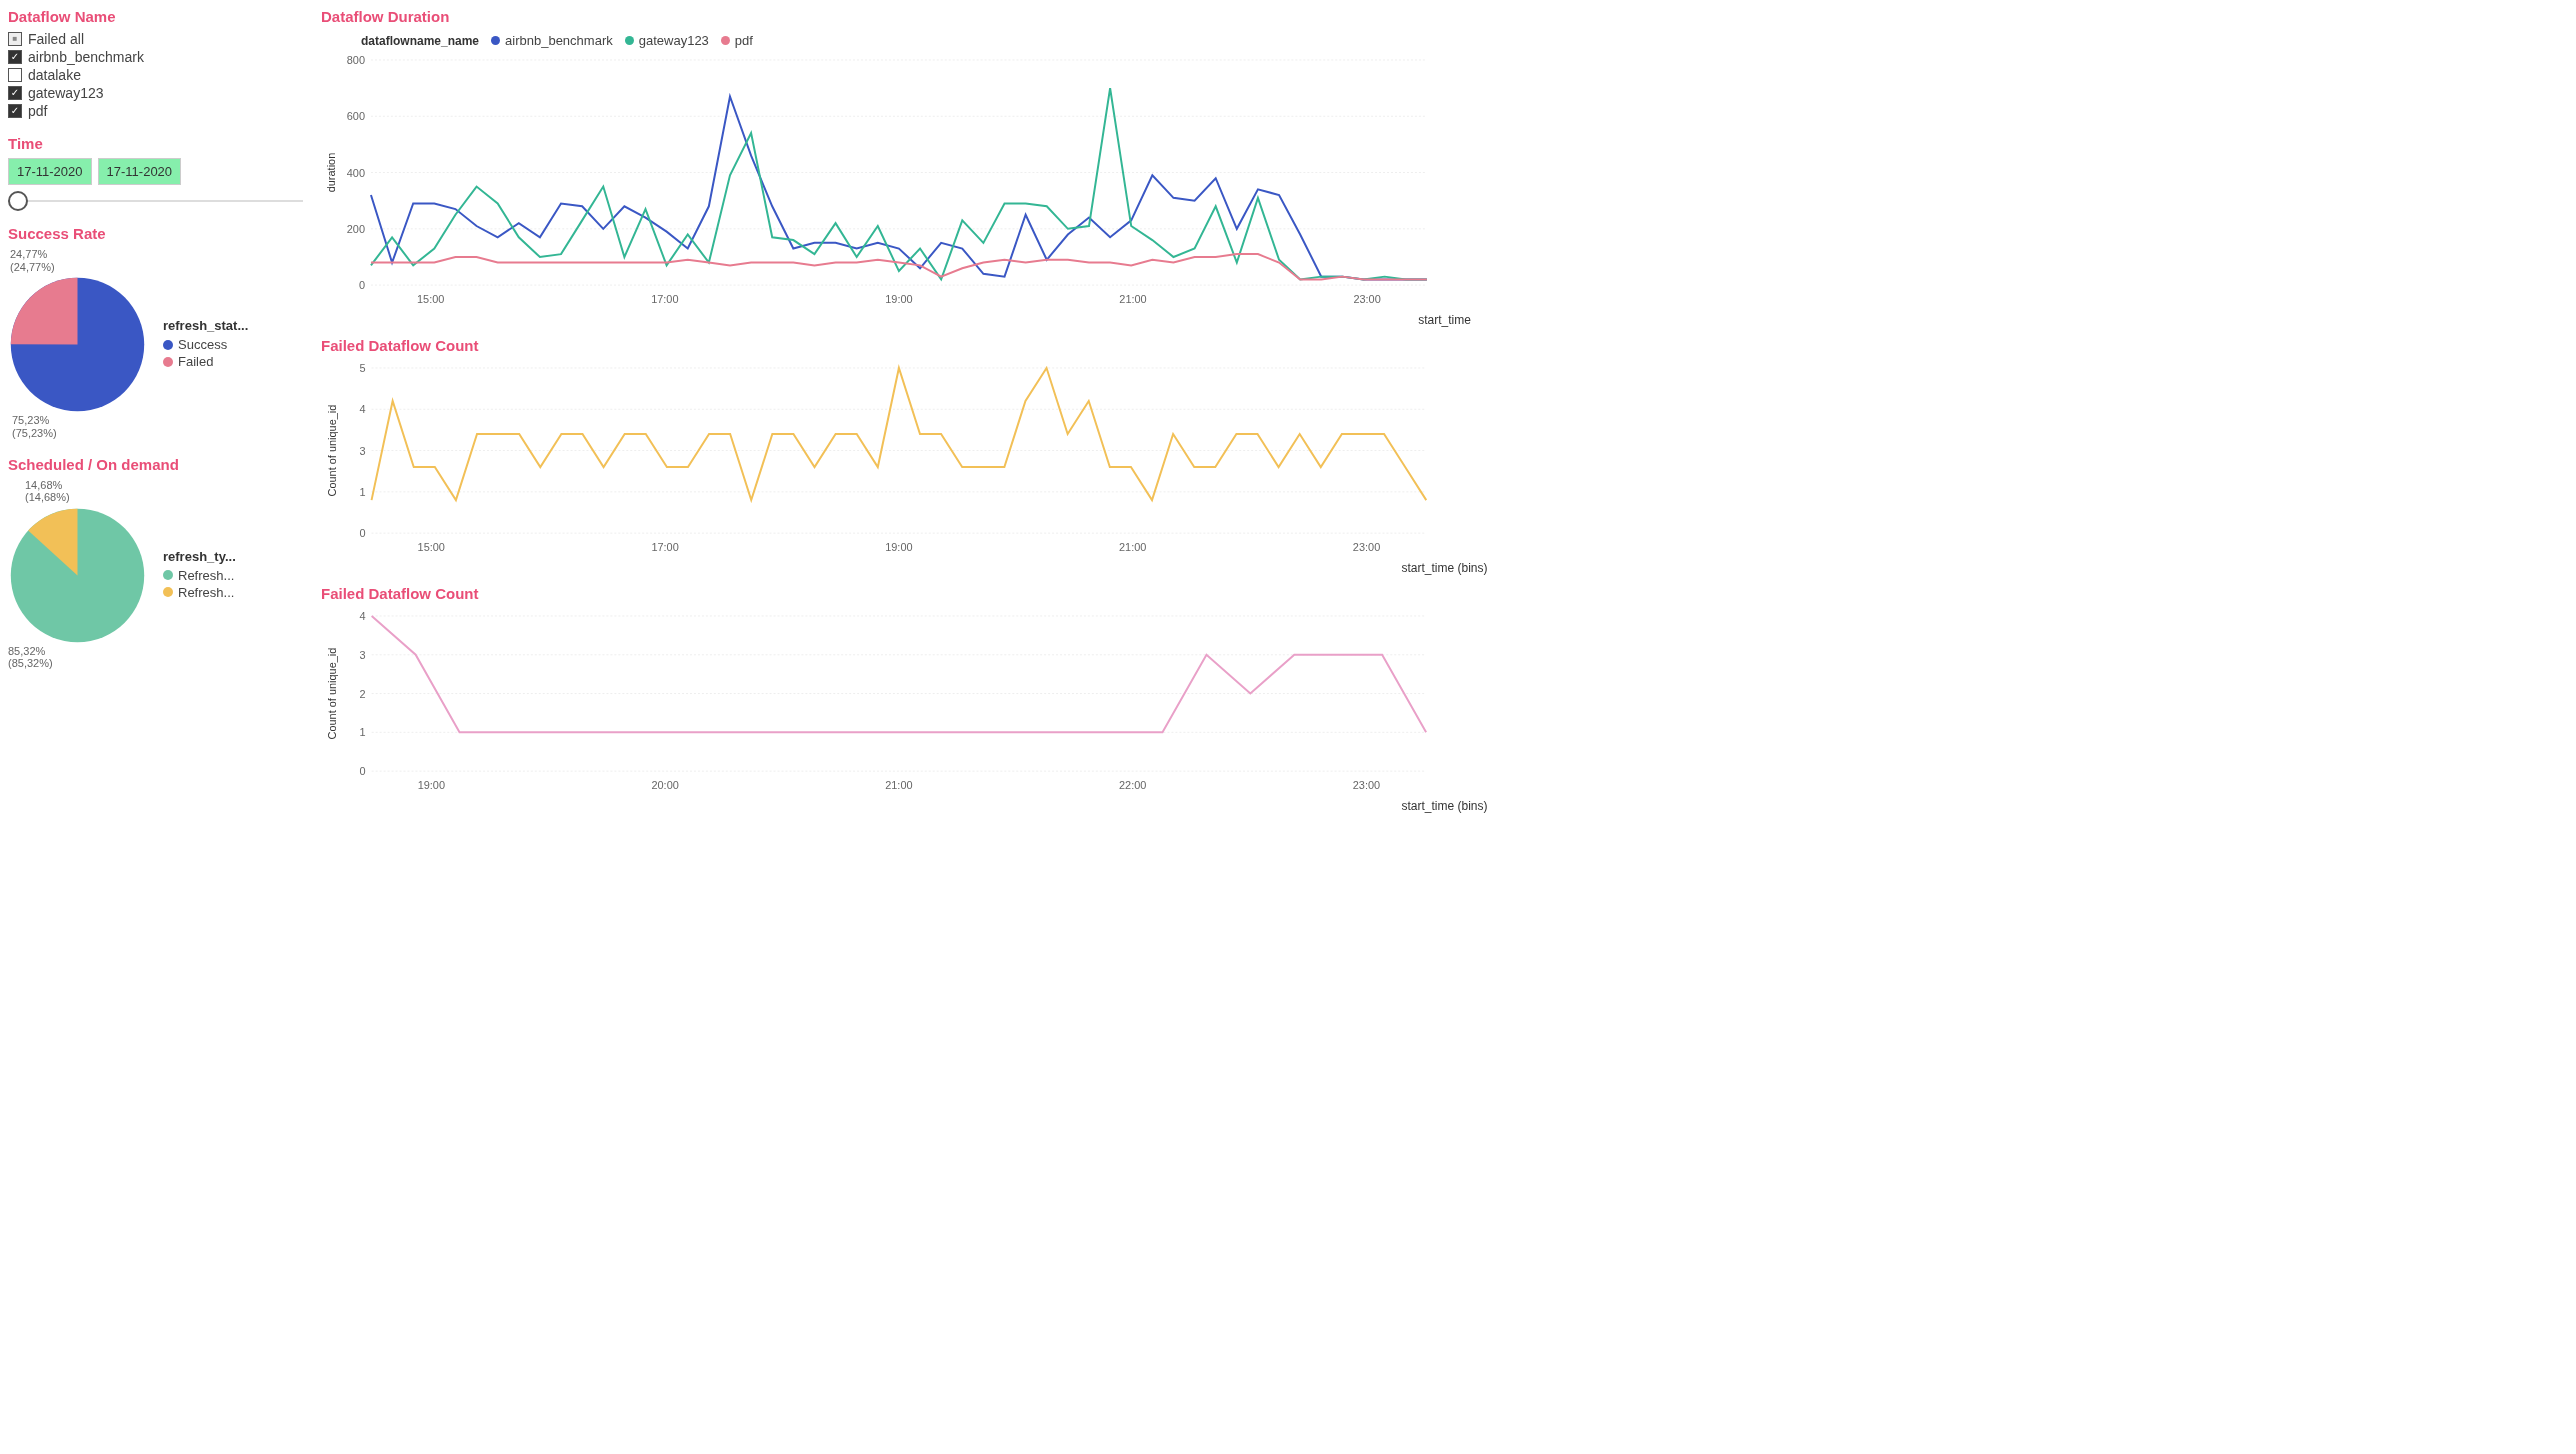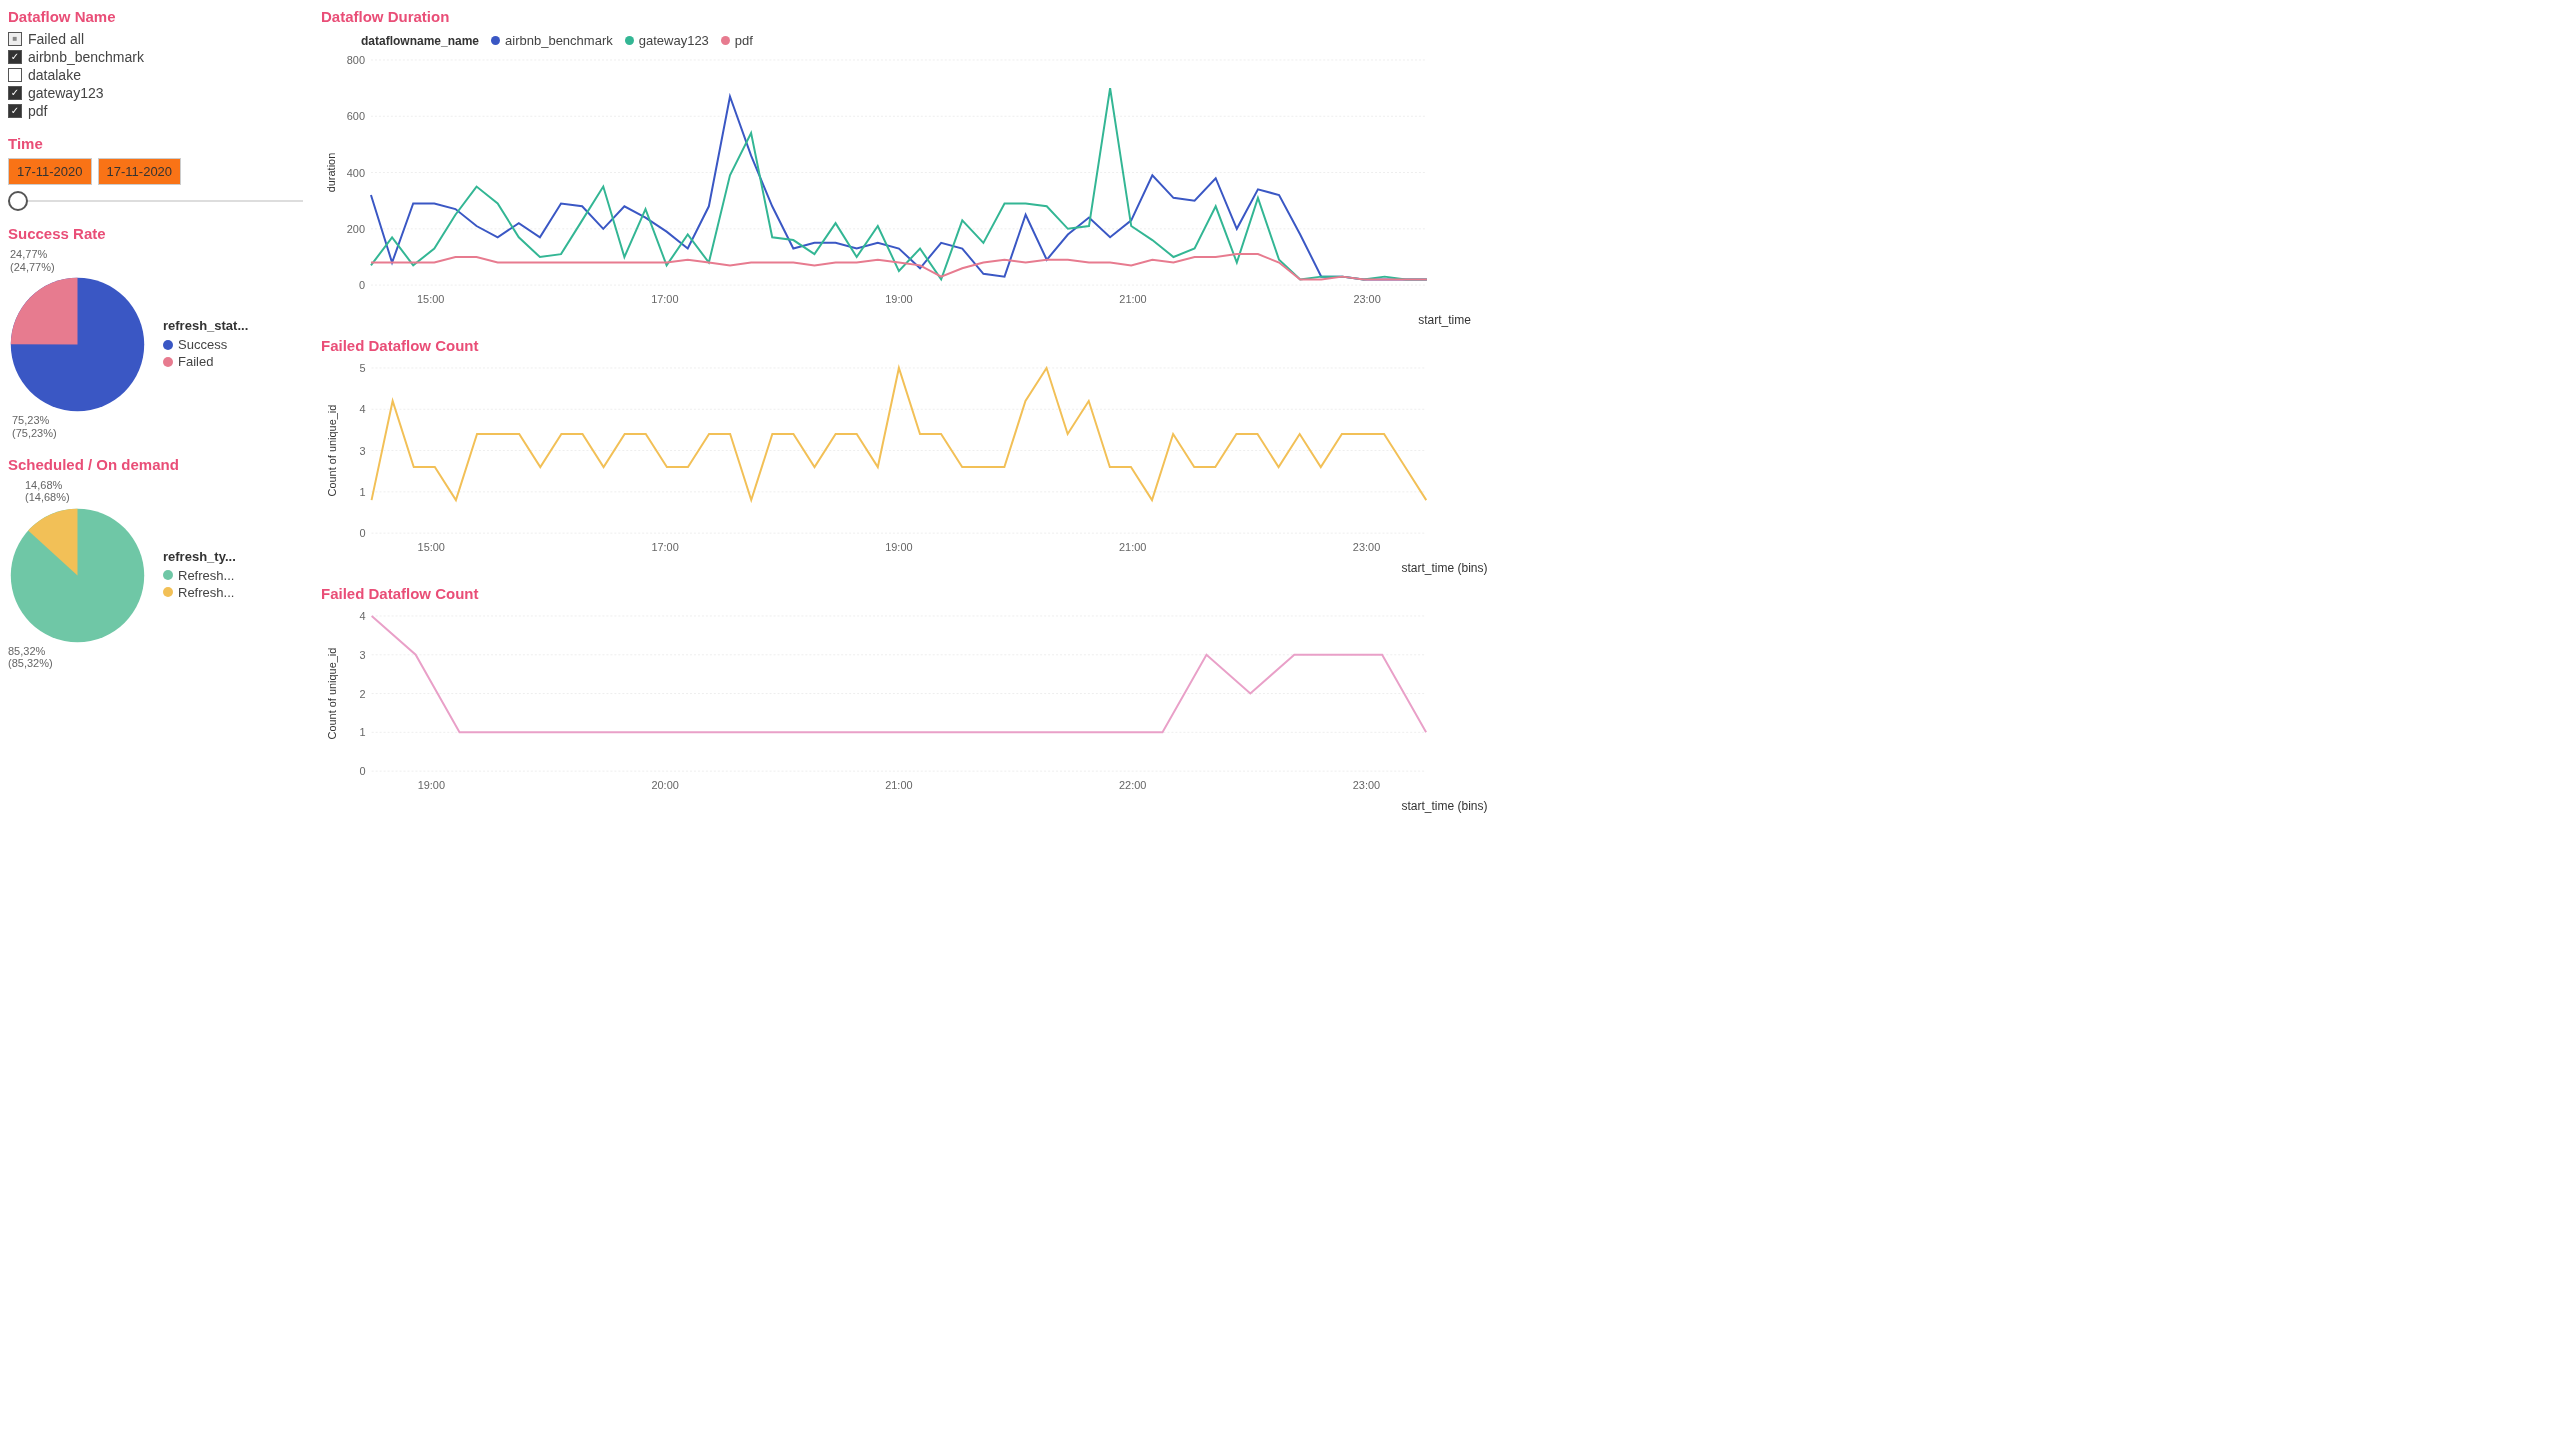--- a/index.html
+++ b/index.html
@@ -8,21 +8,21 @@
 .left-col { display: flex; flex-direction: column; gap: 14px; }
 .right-col { display: flex; flex-direction: column; gap: 10px; }
 .section-title { color: #e94e77; font-size: 15px; font-weight: 600; margin-bottom: 6px; }
 .check-row { display: flex; align-items: center; gap: 6px; margin: 2px 0; font-size: 14px; color: #444; }
 .checkbox { width: 14px; height: 14px; border: 1px solid #555; display: inline-flex; align-items: center; justify-content: center; }
 .checkbox.solid { background: #333; }
 .checkbox.solid::after { content: "✓"; color: #fff; font-size: 10px; line-height: 1; }
 .checkbox.partial { background: #eee; }
 .checkbox.partial::after { content: "■"; color: #888; font-size: 8px; line-height: 1; }
 .date-inputs { display: flex; gap: 6px; margin-bottom: 6px; }
-.date-box { border: 1px solid #ccc; padding: 5px 8px; font-size: 13px; background: #f97316; }
+.date-box { border: 1px solid #ccc; padding: 5px 8px; font-size: 13px; background: #86efac; }
 .slider-row { position: relative; height: 20px; }
 .slider-track { position: absolute; left: 10px; right: 4px; top: 9px; height: 2px; background: #ddd; }
 .slider-handle { position: absolute; left: 0; top: 0; width: 20px; height: 20px; border: 2.5px solid #555; border-radius: 50%; background: #fff; }
 .pie-row { display: flex; align-items: center; gap: 16px; }
 .pie-labels { font-size: 12px; color: #555; }
 .pie-label-small { font-size: 11px; color: #666; line-height: 1.15; margin-bottom: 2px; }
 .legend-title { font-weight: 700; color: #333; margin-bottom: 4px; font-size: 13px; }
 .legend-item { display: flex; align-items: center; gap: 5px; font-size: 13px; color: #444; margin: 2px 0; }
 .swatch { width: 10px; height: 10px; border-radius: 50%; }
 .chart-panel { position: relative; }

